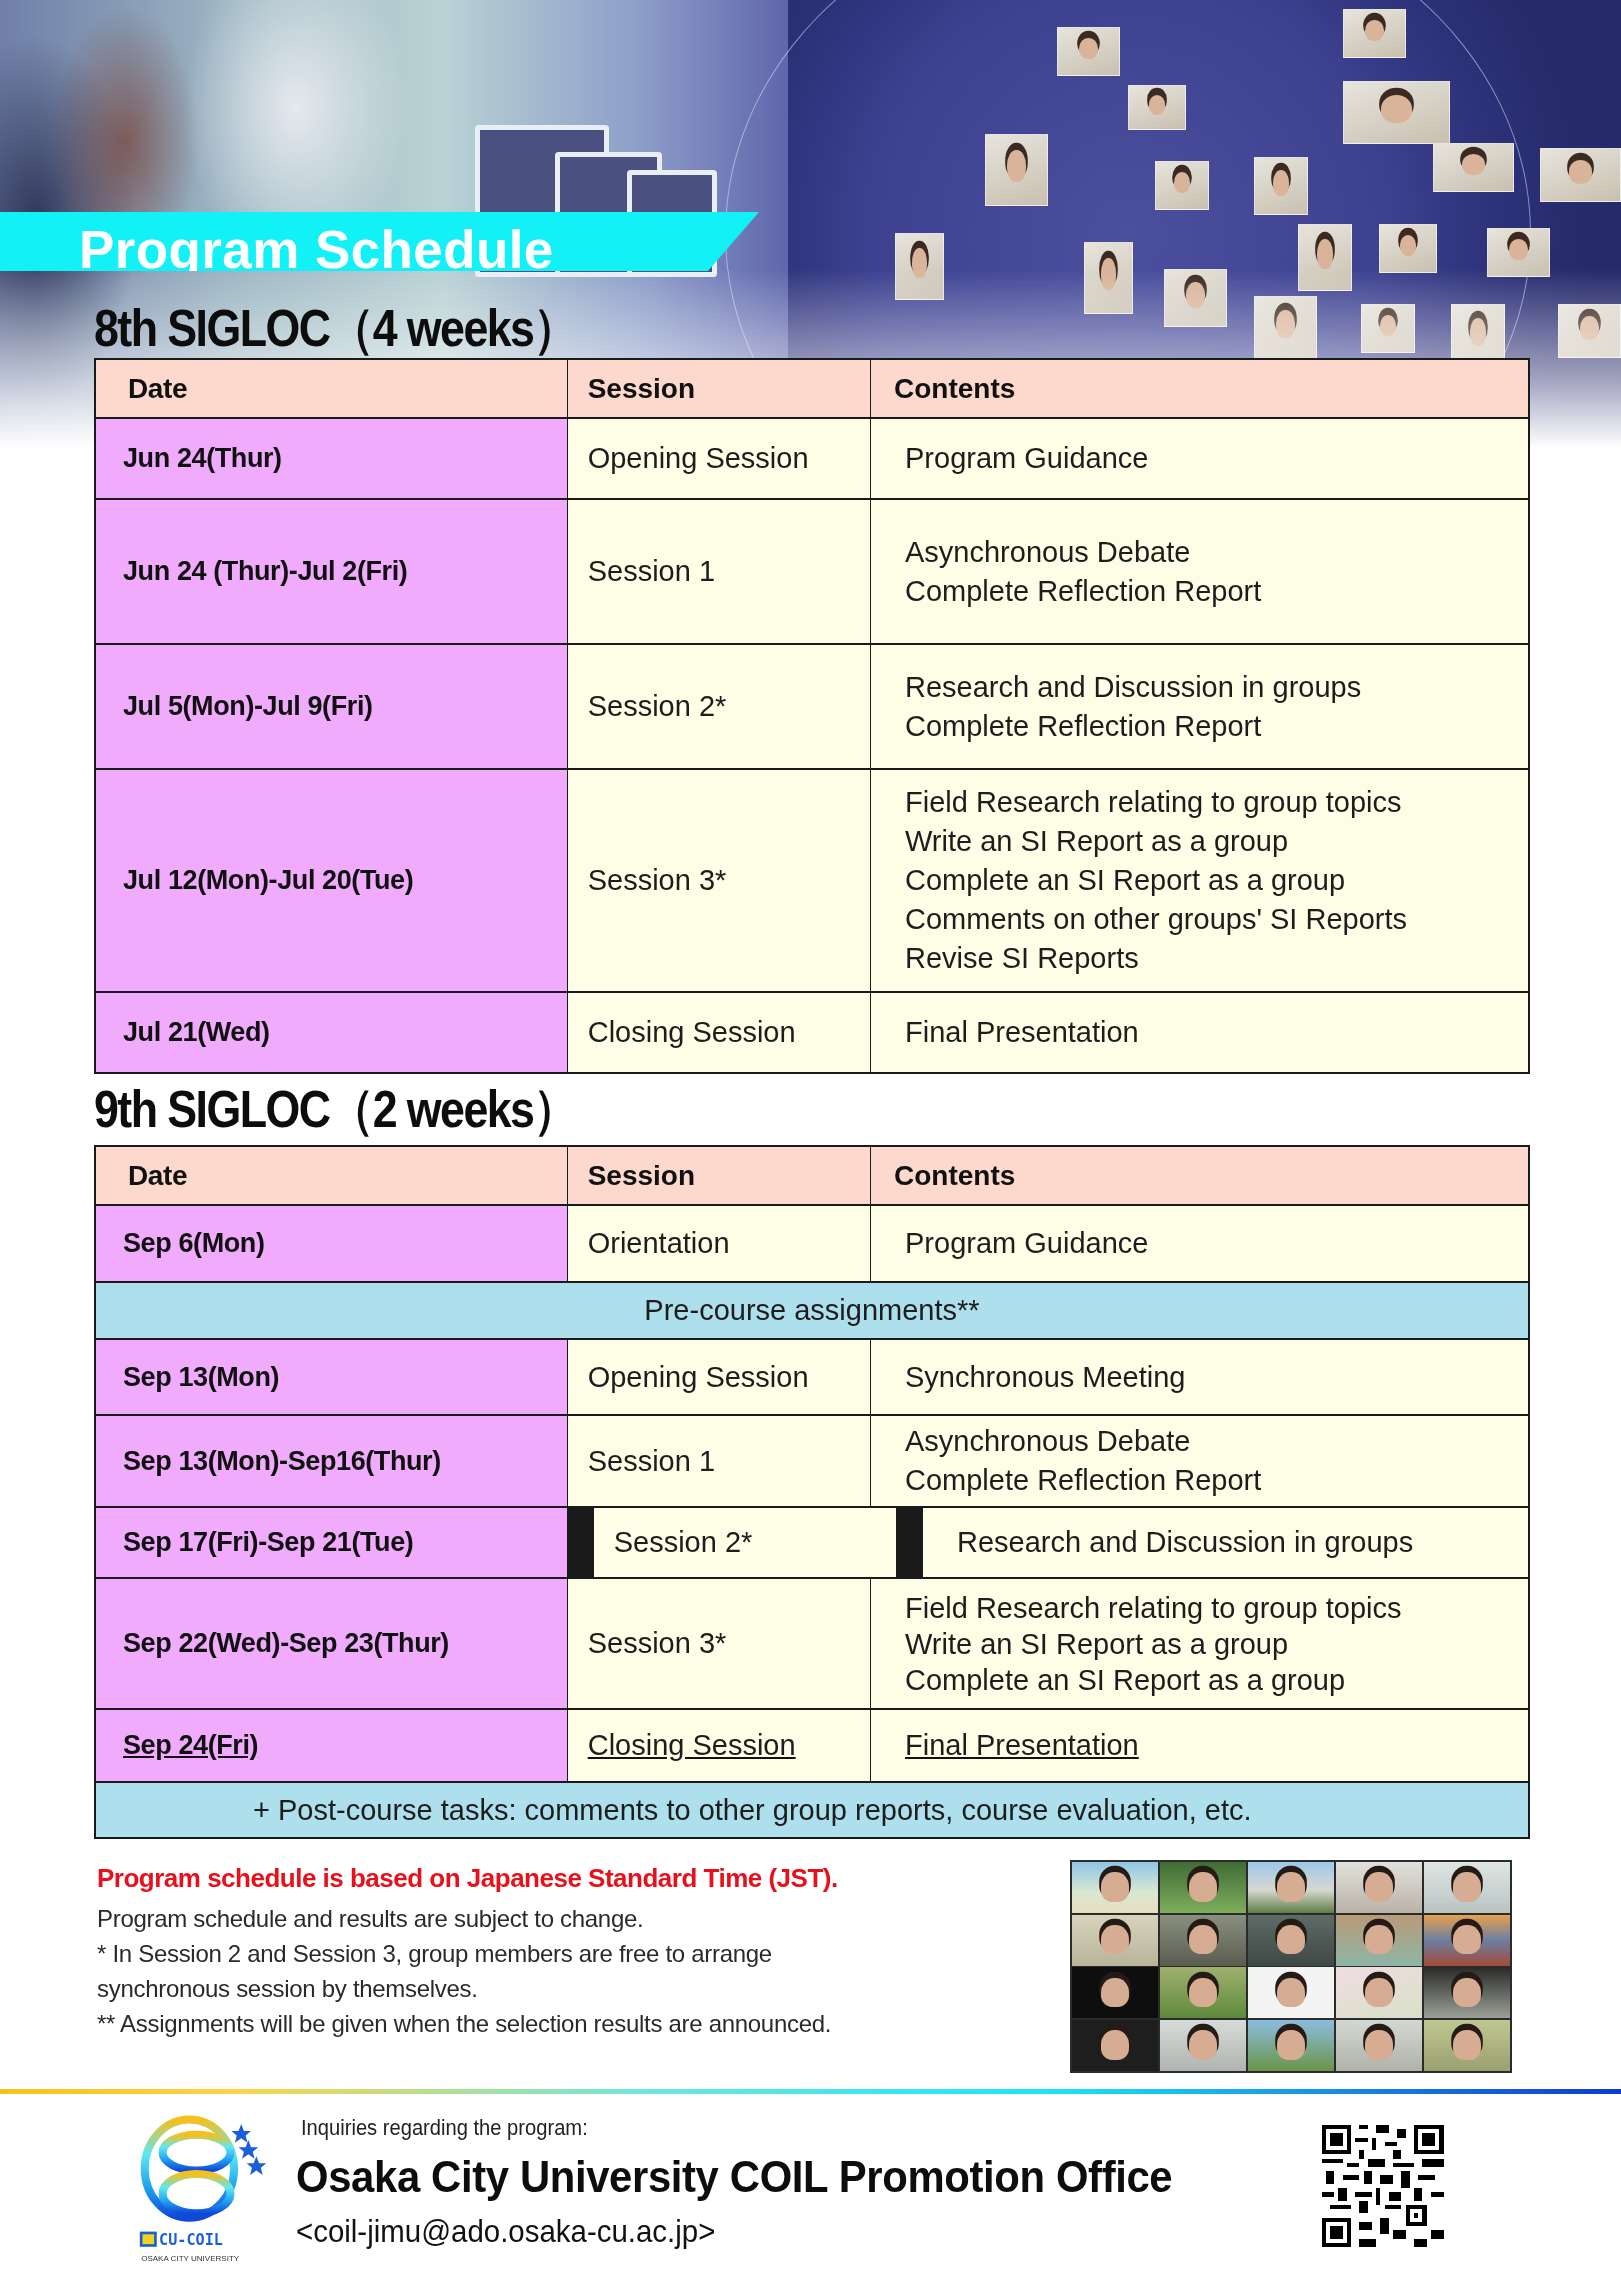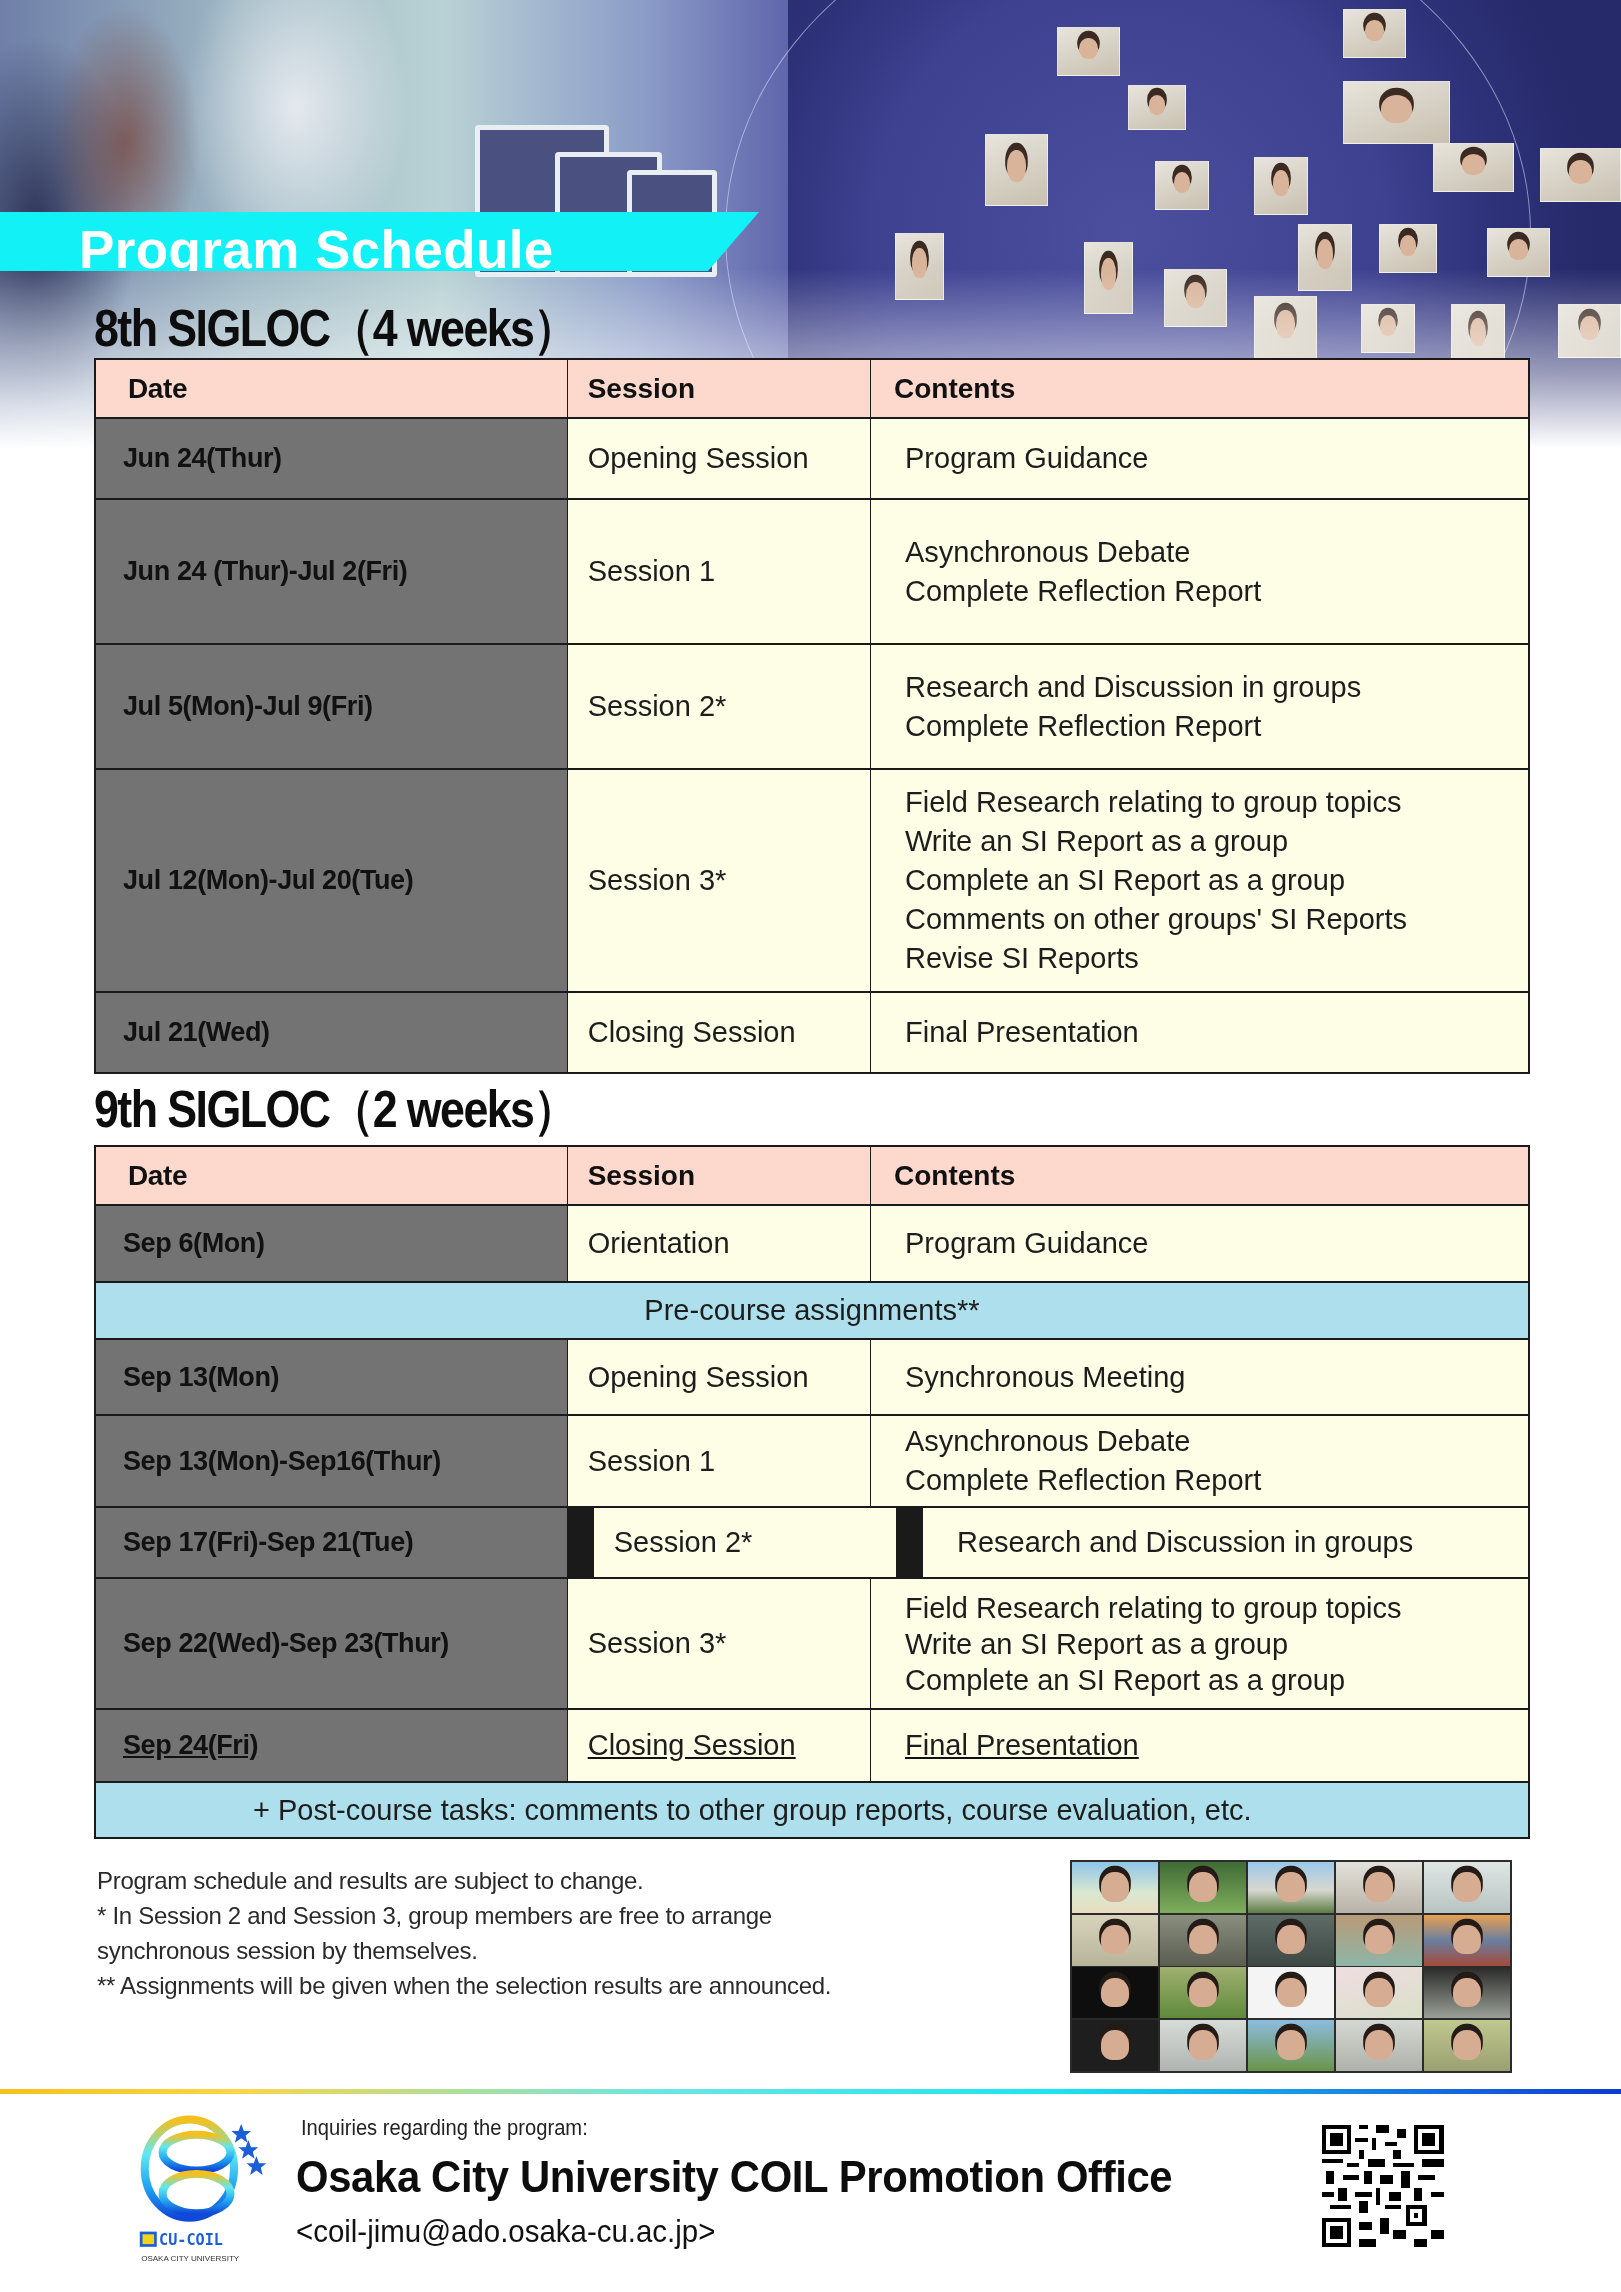--- a/index.html
+++ b/index.html
@@ -36,21 +36,21 @@
   .banner-title { position: absolute; left: 79px; top: 7.2px; font-size: 53px; font-weight: bold; color: #ffffff; letter-spacing: 0.4px; }
 
   
   .section-title { position: absolute; left: 94px; font-size: 52px; font-weight: bold; color: #0d0d0d; letter-spacing: -1.8px; transform: scaleX(0.86); transform-origin: left center; white-space: nowrap; }
 
   
   .sched { position: absolute; left: 94px; width: 1436px; border: 2.7px solid #1a1a1a; background: #1a1a1a; }
   .row { display: flex; border-top: 2.7px solid #1a1a1a; }
   .row:first-child { border-top: none; }
   .cell { display: flex; align-items: center; }
-  .c-date { width: 472px; background: #737373; padding-left: 27px; font-weight: bold; font-size: 27px; letter-spacing: -0.4px; border-right: 1.8px solid #1a1a1a; }
+  .c-date { width: 472px; background: #f0abfc; padding-left: 27px; font-weight: bold; font-size: 27px; letter-spacing: -0.4px; border-right: 1.8px solid #1a1a1a; }
   .c-sess { width: 303px; background: #fefde6; padding-left: 19.7px; font-size: 29px; border-right: 1.8px solid #1a1a1a; color: #1d1d1d; }
   .c-cont { flex: 1; background: #fefde6; padding-left: 34px; font-size: 29px; color: #1d1d1d; flex-direction: column; justify-content: center; align-items: flex-start; line-height: 39px; }
   .row.head .c-date, .row.head .c-sess, .row.head .c-cont { background: #fcd8cd; font-weight: bold; font-size: 28px; color: #111; }
   .row.head .c-date { padding-left: 32px; }
   .row.head .c-sess { padding-left: 19.7px; }
   .row.head .c-cont { padding-left: 23px; }
   .band { background: #ade0ec; justify-content: center; font-size: 29px; color: #1d1d1d; width: 100%; }
   .band-left { justify-content: flex-start; padding-left: 157px; }
 
   
@@ -215,20 +215,21 @@
     <div class="cell c-cont">
       <span>Final Presentation</span>
     </div>
   </div>
   <div class="row" style="height:56px;">
     <div class="cell band band-left">+ Post-course tasks: comments to other group reports, course evaluation, etc.</div>
   </div>
 </div>
 
 <div class="notes">
+  <div class="note-red">Program schedule is based on Japanese Standard Time (JST).</div>
   <div class="note">Program schedule and results are subject to change.</div>
   <div class="note">* In Session 2 and Session 3, group members are free to arrange</div>
   <div class="note">synchronous session by themselves.</div>
   <div class="note">** Assignments will be given when the selection results are announced.</div>
 </div>
 
 <div class="zoomgrid">
   <div class="zt" style="background:linear-gradient(180deg,#8fc6e8,#d9e8d0 60%,#e8dcc0);"></div>
   <div class="zt" style="background:linear-gradient(180deg,#3f6b35,#7fae5c);"></div>
   <div class="zt" style="background:linear-gradient(180deg,#9cc8ea,#d8d8d0 55%,#5d7d45);"></div>

